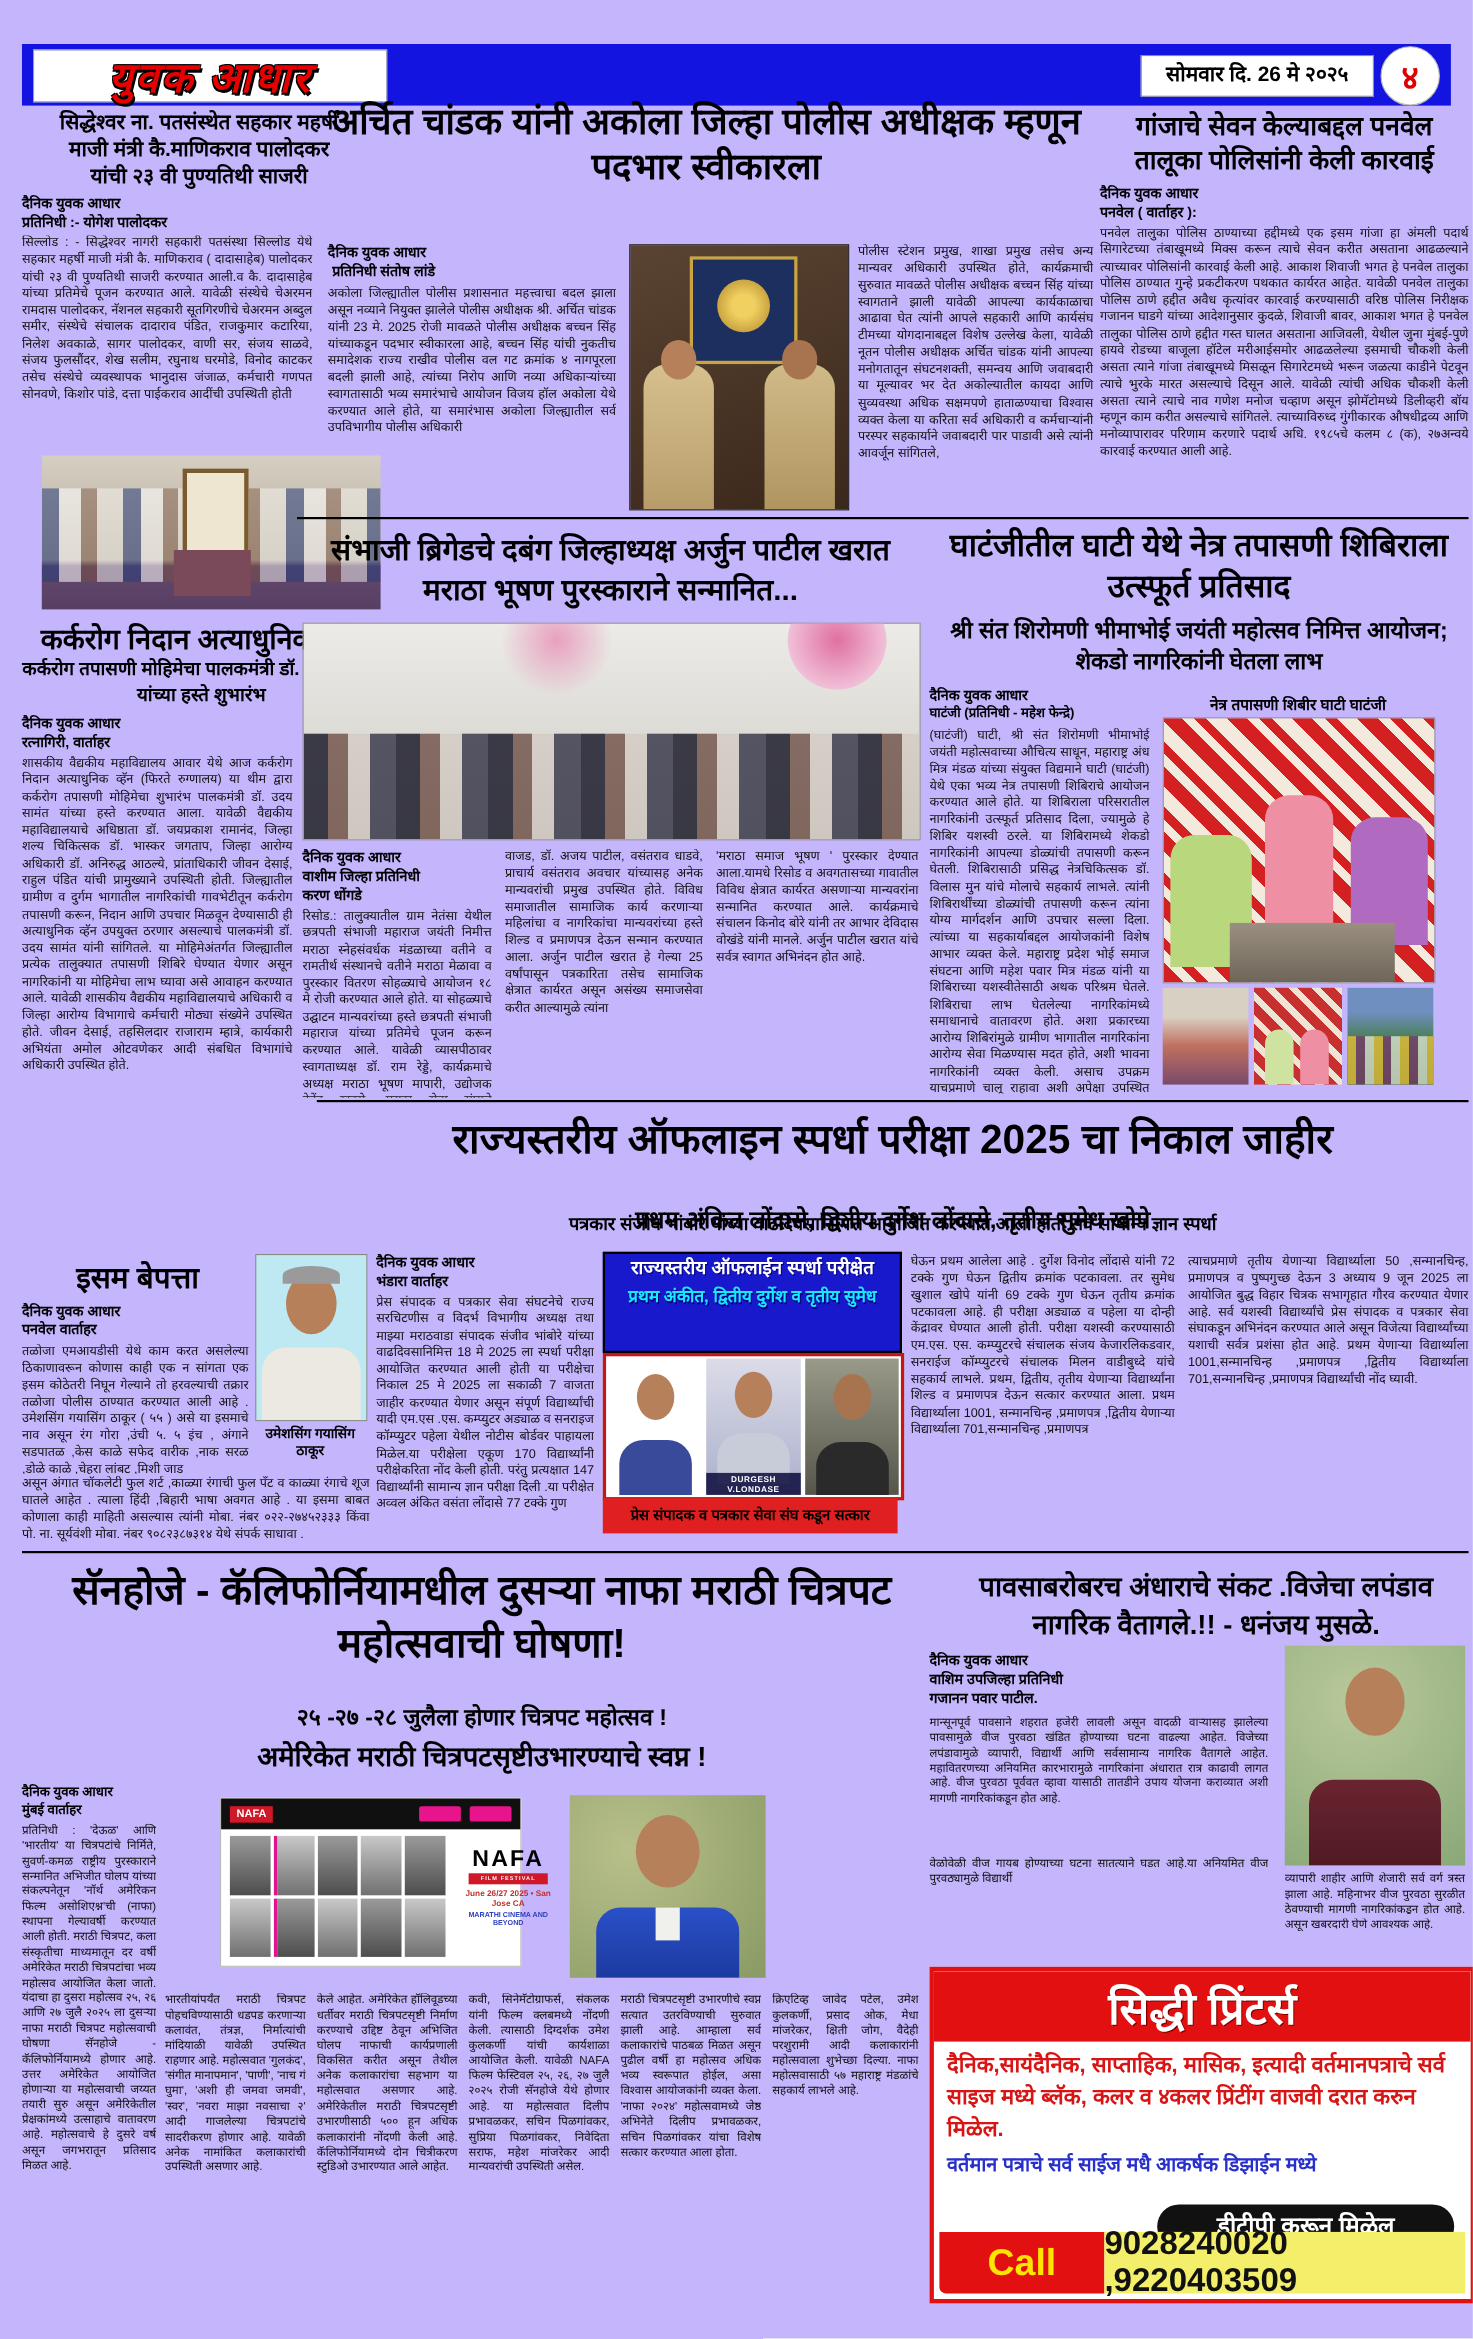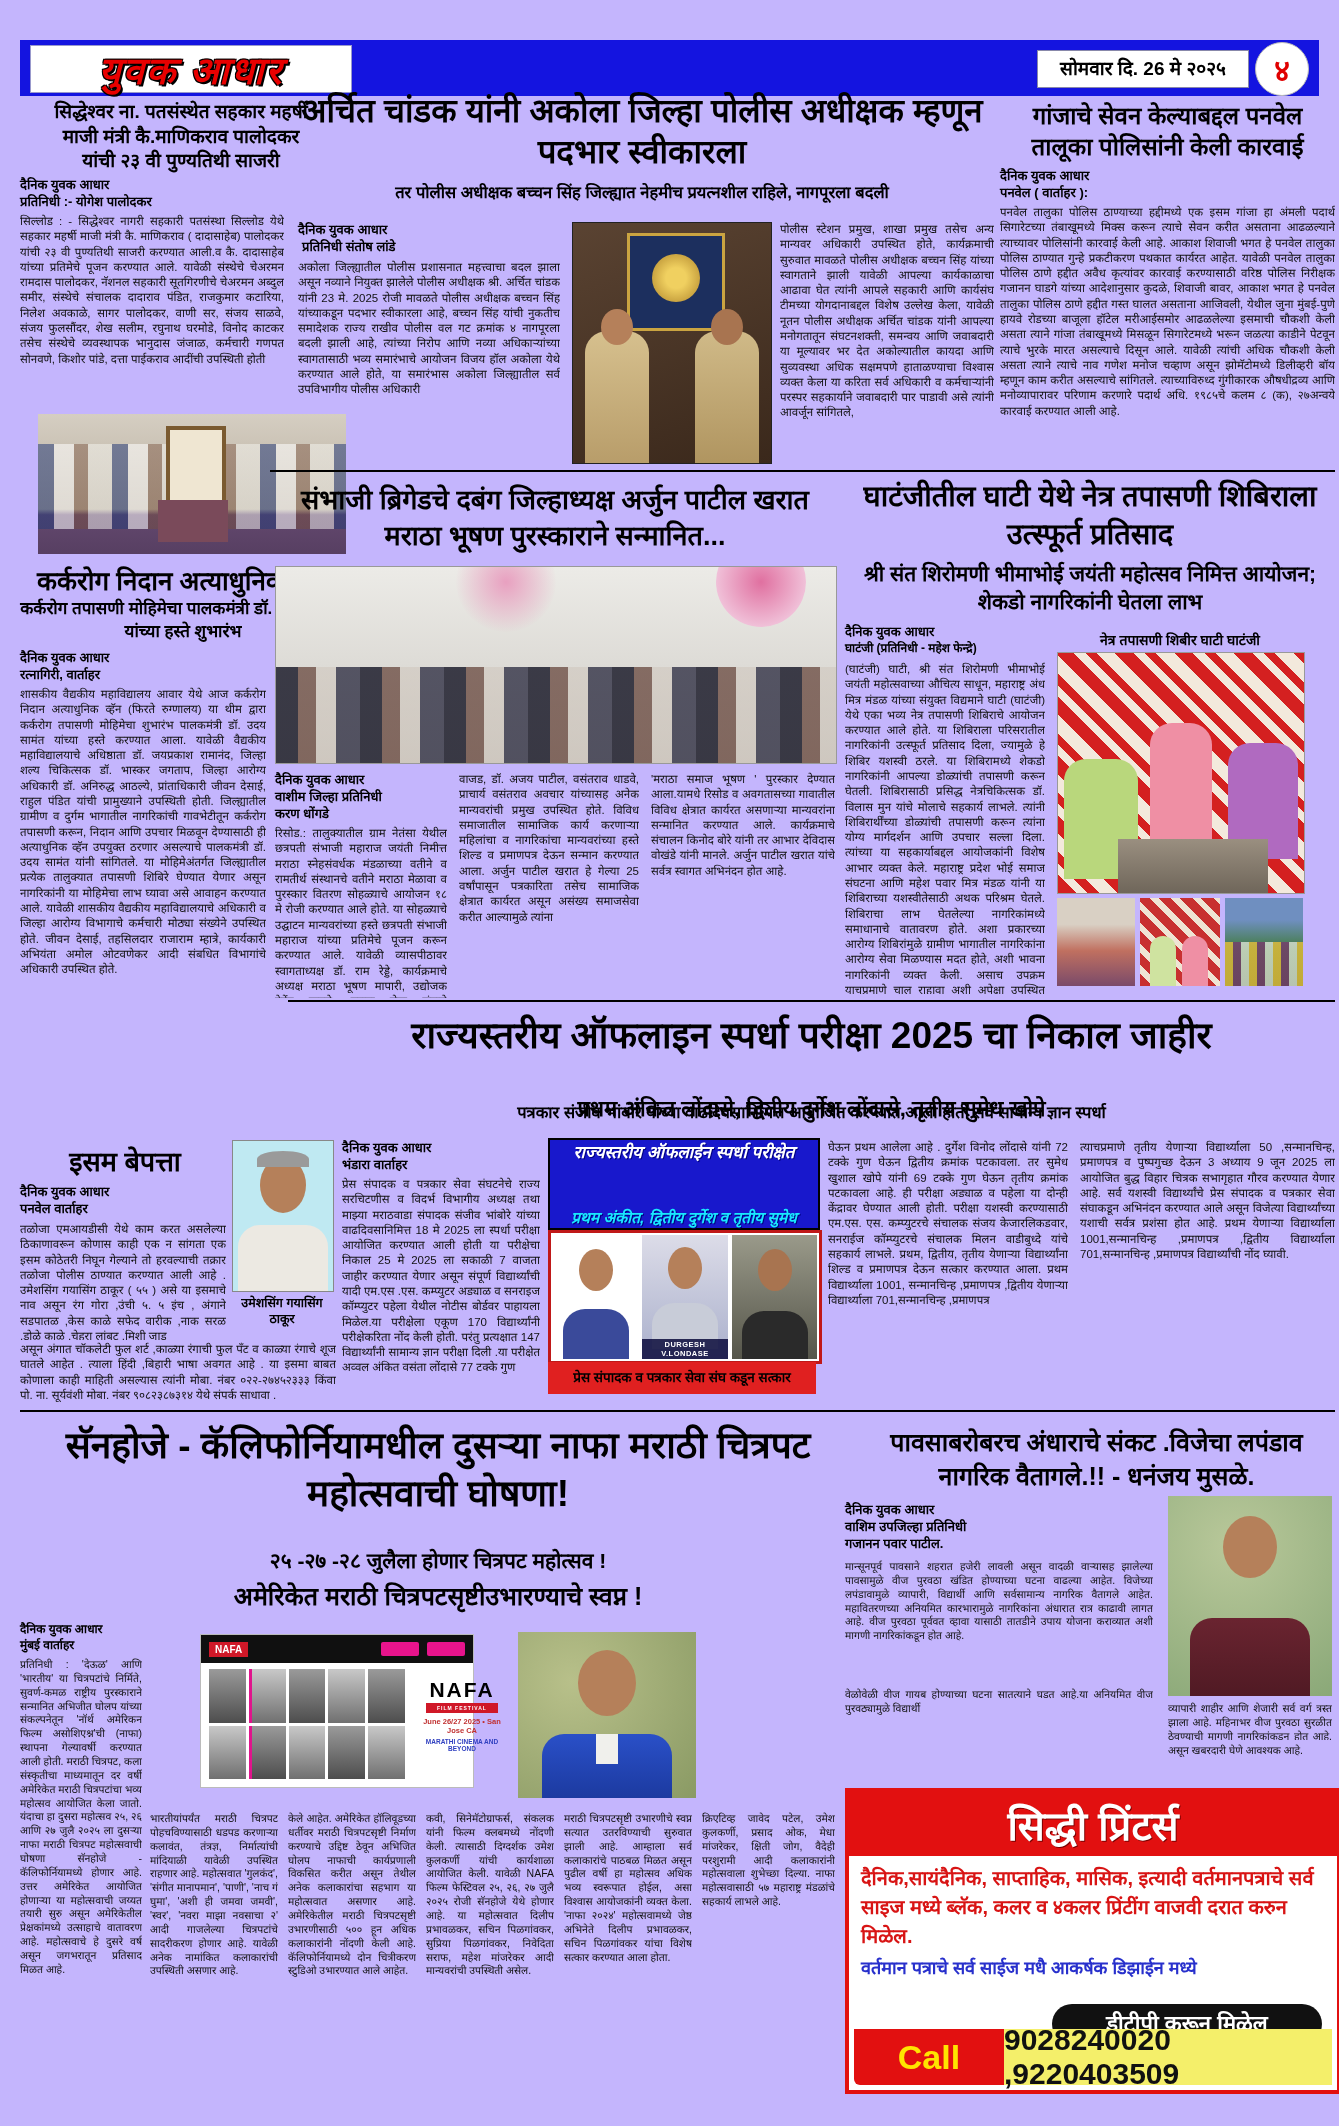--- a/index.html
+++ b/index.html
@@ -15,21 +15,21 @@
   .cap{font-weight:bold;text-align:center;color:#000;}
   
   .masthead{background:#1414e0;}
   .logo-box{background:#ffffff;border:1px solid #9999cc;display:flex;align-items:center;justify-content:center;}
   .logo-text{font-size:38px;font-weight:bold;font-style:italic;color:#e80000;letter-spacing:2px;
              text-shadow:2px 2px 0 #000,-1px -1px 0 #000,1px -1px 0 #000,-1px 1px 0 #000;}
   .date-box{background:#ffffff;border:1px solid #8888aa;text-align:center;font-weight:bold;font-size:19px;}
   .page-circle{background:#ffffff;border:1px solid #bbb;border-radius:50%;display:flex;align-items:center;justify-content:center;
                font-size:30px;font-weight:bold;color:#e00000;}
   
-  .blue-box{background:#1818cc;border:2px solid #000;display:flex;flex-direction:column;justify-content:space-between;gap:4px;font-style:italic;}
+  .blue-box{background:#1818cc;border:2px solid #000;display:flex;flex-direction:column;justify-content:flex-start;gap:4px;}
   .blue-box .l1{color:#ffffff;font-weight:bold;font-size:17px;text-align:center;text-shadow:1px 1px 0 #000080;}
   .blue-box .l2{color:#19e8ff;font-weight:bold;font-size:15.5px;text-align:center;text-shadow:1px 1px 0 #000080;}
   .red-banner{background:#e02020;color:#000;font-weight:bold;font-size:13.5px;text-align:center;}
   
   .ad-box{border:4px solid #e21010;background:#fff;overflow:hidden;}
   .ad-head{background:#e21010;height:64px;display:flex;align-items:center;justify-content:center;}
   .ad-title{color:#ffffff;font-size:40px;font-weight:bold;text-shadow:1px 1px 0 #7a0000;}
   .ad-red{color:#d81414;font-size:20px;font-weight:bold;line-height:1.45;padding:8px 12px 2px 12px;}
   .ad-blue{color:#2830cc;font-size:18px;font-weight:bold;padding:2px 12px;}
   .ad-dtp{position:absolute;right:15px;top:212px;width:270px;height:40px;background:#111;border-radius:20px;
@@ -80,21 +80,20 @@
     <div class="abs" style="left:120px;top:86px;width:70px;height:42px;background:#7a4a5a;"></div>
   </div>
 
   <div class="abs hl" style="left:20px;top:562px;width:326px;font-size:26px;">कर्करोग निदान अत्याधुनिक व्हॅन</div>
   <div class="abs hl" style="left:20px;top:598px;width:326px;font-size:17px;line-height:1.35;">कर्करोग तपासणी मोहिमेचा पालकमंत्री डॉ. उदय सामंत यांच्या हस्ते शुभारंभ</div>
   <div class="abs byline" style="left:20px;top:650px;width:266px;">दैनिक युवक आधार</div>
   <div class="abs byline" style="left:20px;top:667px;width:266px;">रत्नागिरी, वार्ताहर</div>
   <div class="abs body-text" style="left:20px;top:687px;width:246px;height:430px;">शासकीय वैद्यकीय महाविद्यालय आवार येथे आज कर्करोग निदान अत्याधुनिक व्हॅन (फिरते रुग्णालय) या थीम द्वारा कर्करोग तपासणी मोहिमेचा शुभारंभ पालकमंत्री डॉ. उदय सामंत यांच्या हस्ते करण्यात आला. यावेळी वैद्यकीय महाविद्यालयाचे अधिष्ठाता डॉ. जयप्रकाश रामानंद, जिल्हा शल्य चिकित्सक डॉ. भास्कर जगताप, जिल्हा आरोग्य अधिकारी डॉ. अनिरुद्ध आठल्ये, प्रांताधिकारी जीवन देसाई, राहुल पंडित यांची प्रामुख्याने उपस्थिती होती. जिल्ह्यातील ग्रामीण व दुर्गम भागातील नागरिकांची गावभेटीतून कर्करोग तपासणी करून, निदान आणि उपचार मिळवून देण्यासाठी ही अत्याधुनिक व्हॅन उपयुक्त ठरणार असल्याचे पालकमंत्री डॉ. उदय सामंत यांनी सांगितले. या मोहिमेअंतर्गत जिल्ह्यातील प्रत्येक तालुक्यात तपासणी शिबिरे घेण्यात येणार असून नागरिकांनी या मोहिमेचा लाभ घ्यावा असे आवाहन करण्यात आले. यावेळी शासकीय वैद्यकीय महाविद्यालयाचे अधिकारी व जिल्हा आरोग्य विभागाचे कर्मचारी मोठ्या संख्येने उपस्थित होते. जीवन देसाई, तहसिलदार राजाराम म्हात्रे, कार्यकारी अभियंता अमोल ओटवणेकर आदी संबधित विभागांचे अधिकारी उपस्थित होते.</div>
 
   <div class="abs hl" style="left:292px;top:90px;width:700px;font-size:33px;line-height:1.25;">अर्चित चांडक यांनी अकोला जिल्हा पोलीस अधीक्षक म्हणून पदभार स्वीकारला</div>
-  <div class="abs hl" style="left:292px;top:180px;width:700px;font-size:16.5px;">तर पोलीस अधीक्षक बच्चन सिंह जिल्ह्यात नेहमीच प्रयत्नशील राहिले, नागपूरला बदली</div>
   <div class="abs byline" style="left:298px;top:222px;width:260px;">दैनिक युवक आधार</div>
   <div class="abs byline" style="left:302px;top:239px;width:260px;">प्रतिनिधी संतोष लांडे</div>
   <div class="abs body-text" style="left:298px;top:260px;width:262px;height:202px;">अकोला जिल्ह्यातील पोलीस प्रशासनात महत्त्वाचा बदल झाला असून नव्याने नियुक्त झालेले पोलीस अधीक्षक श्री. अर्चित चांडक यांनी 23 मे. 2025 रोजी मावळते पोलीस अधीक्षक बच्चन सिंह यांच्याकडून पदभार स्वीकारला आहे, बच्चन सिंह यांची नुकतीच समादेशक राज्य राखीव पोलीस वल गट क्रमांक ४ नागपूरला बदली झाली आहे, त्यांच्या निरोप आणि नव्या अधिकाऱ्यांच्या स्वागतासाठी भव्य समारंभाचे आयोजन विजय हॉल अकोला येथे करण्यात आले होते, या समारंभास अकोला जिल्ह्यातील सर्व उपविभागीय पोलीस अधिकारी</div>
 
   <div class="photo" style="left:572px;top:222px;width:198px;height:240px;background:linear-gradient(160deg,#5a4332,#3a281b);border:1px solid #222;">
     <div class="abs" style="left:54px;top:10px;width:92px;height:92px;background:#1c2f5e;border:3px solid #caa441;">
       <div class="face" style="left:22px;top:18px;width:48px;height:48px;background:radial-gradient(circle,#f0d060 30%,#caa441 70%);"></div>
     </div>
     <div class="fig" style="left:12px;bottom:0;width:64px;height:132px;background:linear-gradient(#d6c08e,#b89d6a);"></div>
     <div class="face" style="left:28px;bottom:118px;width:32px;height:36px;background:#b5805a;"></div>

